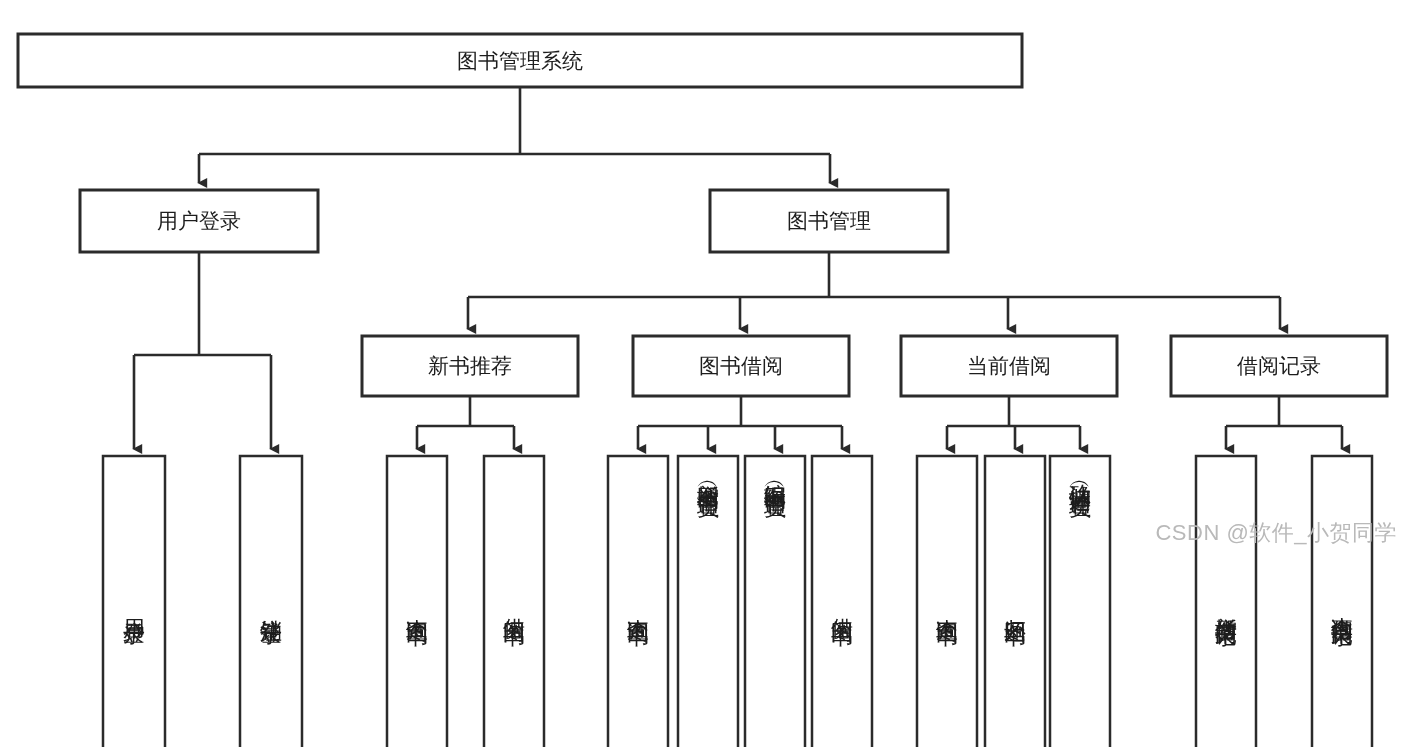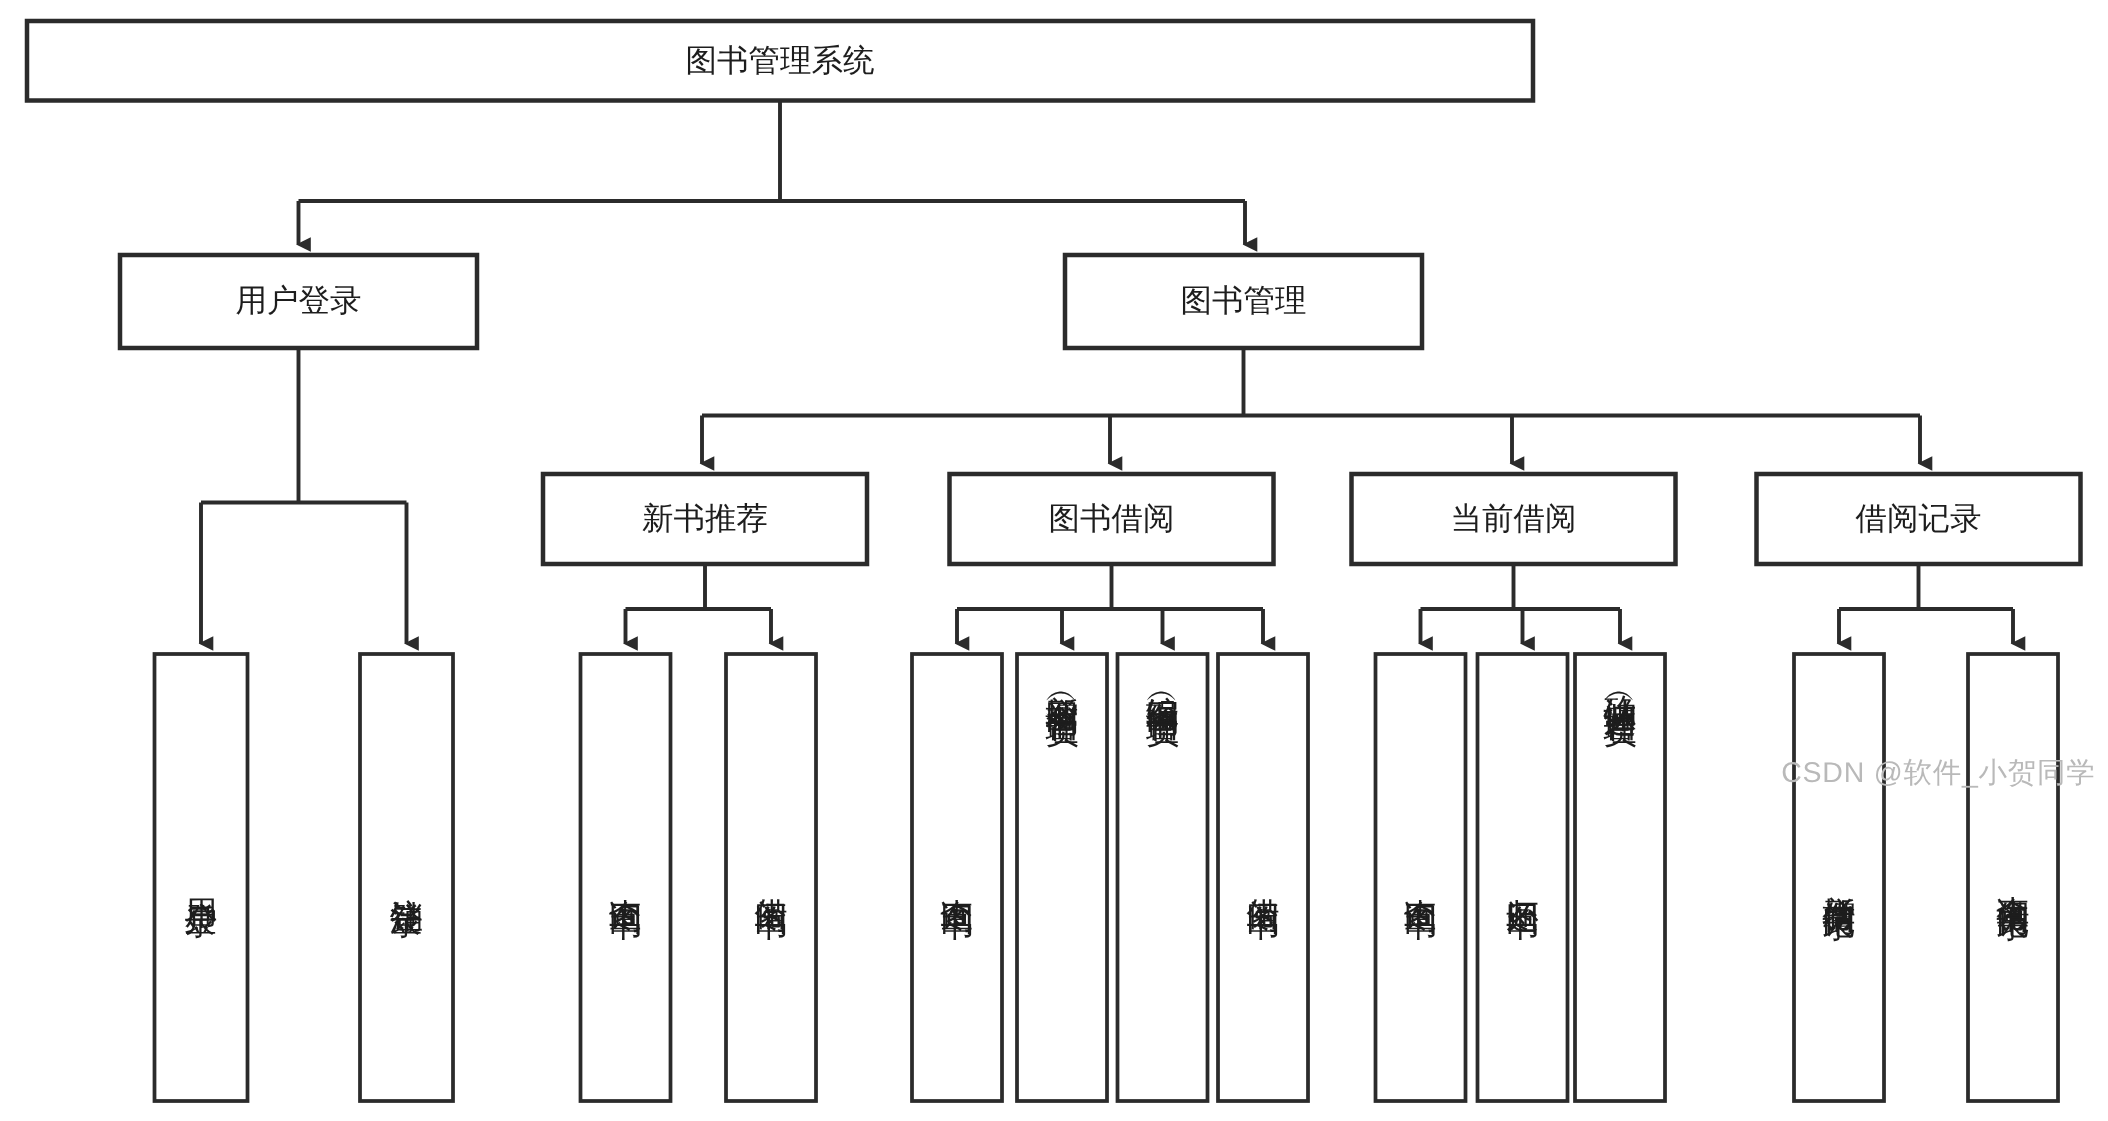--- a/index.html
+++ b/index.html
@@ -11,20 +11,21 @@
     width: 1405px;
     height: 747px;
     font-family: "Liberation Sans", "DejaVu Sans", sans-serif;
     overflow: hidden;
   }
   #diagram-root {
     position: relative;
     width: 1405px;
     height: 534px;
     background: #ffffff;
+    margin-top: 20px;
   }
   svg.canvas {
     position: absolute;
     left: 0;
     top: 0;
     width: 1405px;
     height: 747px;
   }
   .node-box {
     fill: #ffffff;
@@ -67,21 +68,21 @@
     letter-spacing: 2px;
     color: #1d1d1d;
     white-space: nowrap;
     text-align: center;
   }
   .watermark {
     position: absolute;
     right: 8px;
     bottom: 6px;
     font-family: "Liberation Sans", "DejaVu Sans", sans-serif;
-    font-size: 19px;
+    font-size: 22px;
     color: #b9b9b9;
     letter-spacing: 0.5px;
     white-space: nowrap;
   }
 </style>
 </head>
 <body>
 
 <div id="diagram-root">
 

